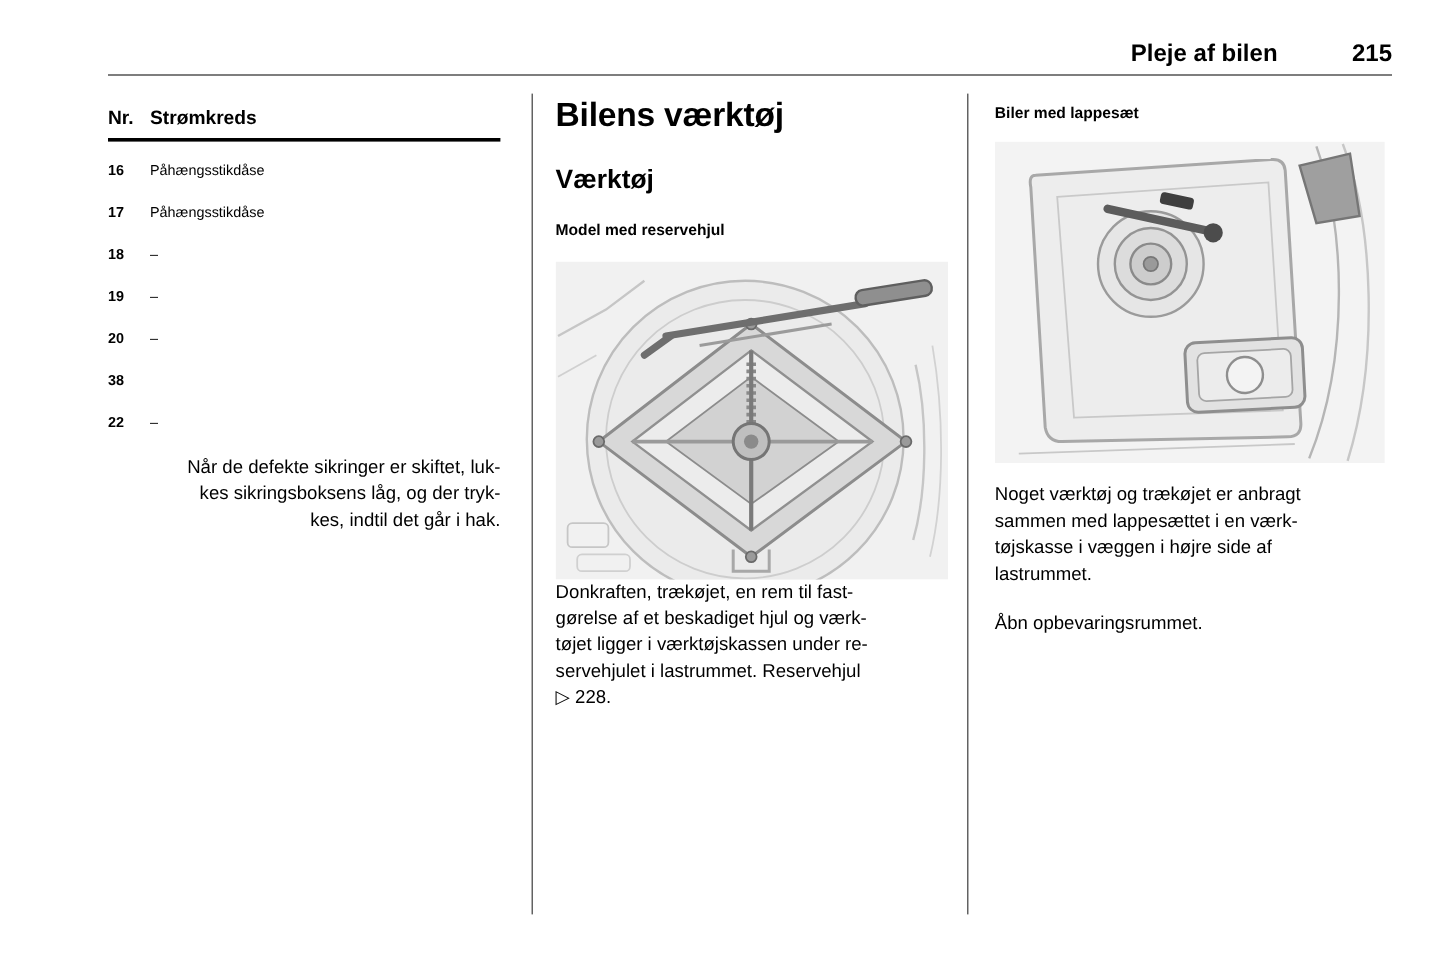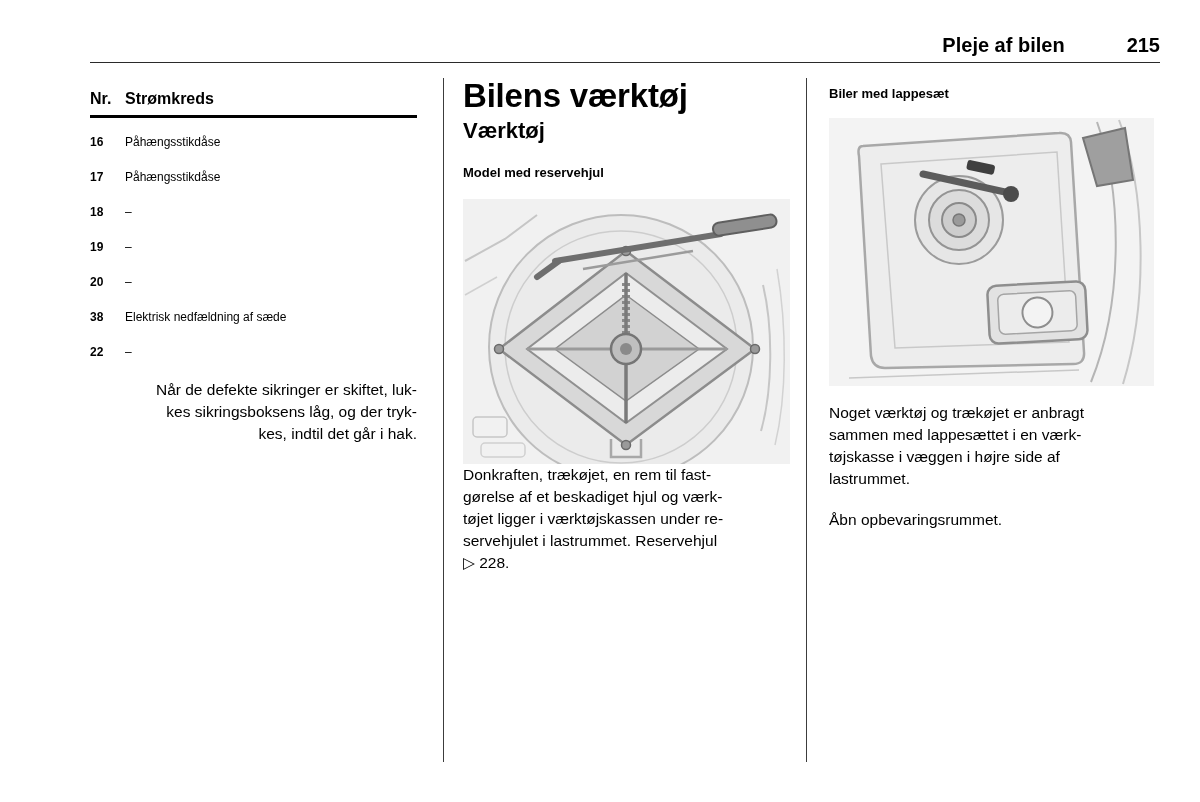--- a/index.html
+++ b/index.html
@@ -37,22 +37,22 @@
   .th-nr { width:35px; }
   .table-rule { height:3px; background:#000; margin-top:5px; }
   .fuse-row { display:flex; font-size:12px; line-height:22px; margin-top:13px; }
   .fuse-nr { width:35px; font-weight:bold; }
   .fuse-label { flex:1; }
 
   .body-text { font-size:15.5px; line-height:22px; white-space:pre-line; }
   .col-left .body-text { margin-top:16px;text-align:right; }
 
   
-  .h-large  { font-size:33px; font-weight:bold; line-height:32px; margin-top:2px; letter-spacing:-0.2px; }
-  .h-medium { font-size:22px; font-weight:bold; line-height:25px; margin-top:6px; }
+  .h-large  { font-size:28px; font-weight:bold; line-height:32px; margin-top:2px; letter-spacing:-0.2px; }
+  .h-medium { font-size:22px; font-weight:bold; line-height:25px; margin-top:25px; }
   .h-small  { font-size:13px; font-weight:bold; line-height:20px; margin-top:20px; }
   .col-right .h-small { margin-top:6px; }
 
   .figure { margin-top:16px; line-height:0; }
   .col-right .figure { margin-top:14px; }
   .col-mid .body-text { }
   .col-right .body-text { margin-top:16px; }
   .col-right .body-text + .body-text { margin-top:19px; }
 </style>
 </head>
@@ -90,21 +90,20 @@
       <div class="fuse-row">
         <span class="fuse-nr">19</span>
         <span class="fuse-label">–</span>
       </div>
       <div class="fuse-row">
         <span class="fuse-nr">20</span>
         <span class="fuse-label">–</span>
       </div>
       <div class="fuse-row">
         <span class="fuse-nr">38</span>
-        <span class="fuse-label">Elektrisk nedfældning af sæde</span>
       </div>
       <div class="fuse-row">
         <span class="fuse-nr">22</span>
         <span class="fuse-label">–</span>
       </div>
 
       <p class="body-text">Når de defekte sikringer er skiftet, luk-
 kes sikringsboksens låg, og der tryk-
 kes, indtil det går i hak.</p>
     </div>

